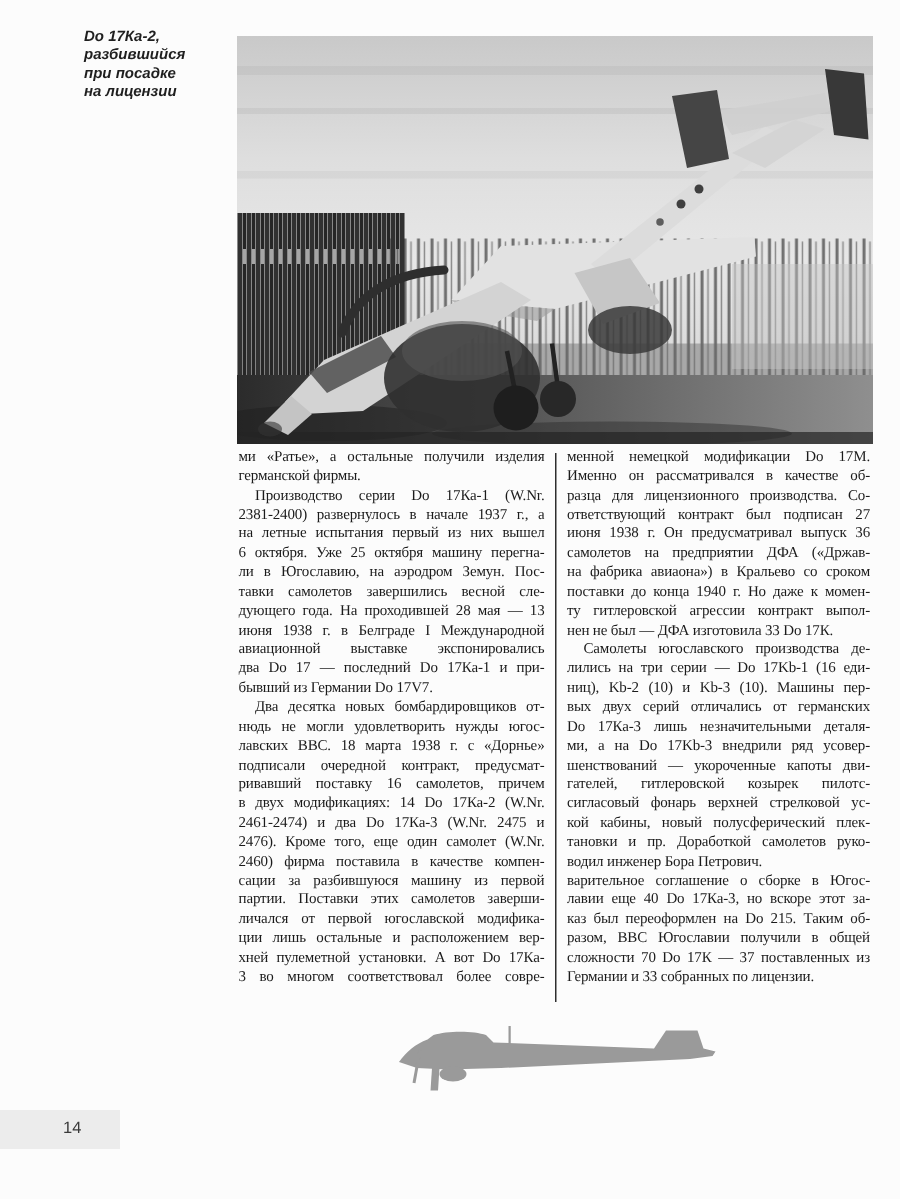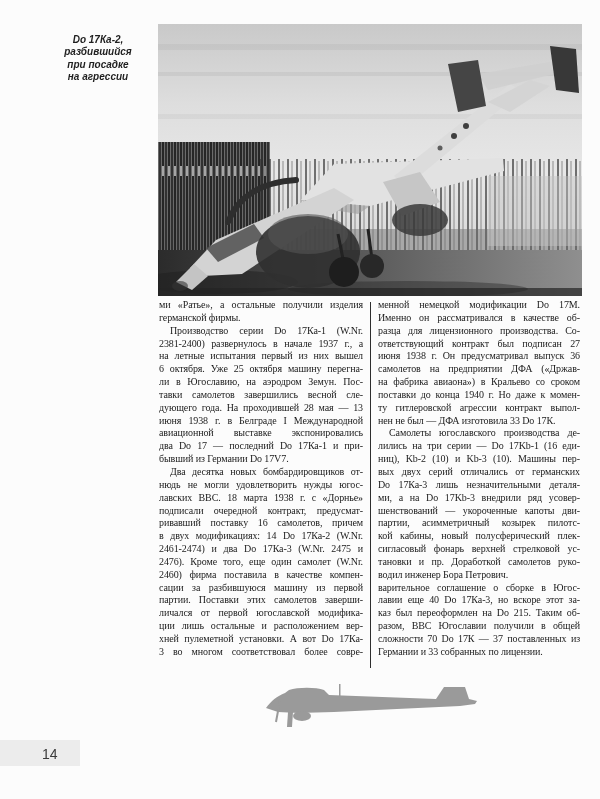--- a/index.html
+++ b/index.html
@@ -14,22 +14,22 @@
   *{margin:0;padding:0;box-sizing:border-box;}
   html,body{width:600px;height:799px;}
   body{
     position:relative;
     background:var(--page_bg);
     font-family:"Liberation Serif", serif;
     overflow:hidden;
   }
   
   .caption{
-    position:absolute; left:56px; top:34px; width:84px;
-    text-align:center;
+    position:absolute; left:56px; top:19px; width:84px;
+    text-align:left;
     font-family:"Liberation Sans", sans-serif;
     font-weight:bold; font-style:italic;
     font-size:10px; line-height:12.3px;
     color:var(--caption_color);
   }
   
   .photo{
     position:absolute; left:158px; top:24px; width:424px; height:272px;
     background:#dcdcdc; overflow:hidden;
   }
@@ -63,31 +63,31 @@
     position:absolute; left:264px; top:682px; width:216px; height:50px;
   }
   
   .pagenum-band{
     position:absolute; left:0; top:740px; width:80px; height:26px;
     background:var(--pagenum_band);
   }
   .pagenum{
     position:absolute; left:42px; top:746px;
     font-family:"Liberation Sans", sans-serif;
-    font-size:14px; color:var(--pagenum_color);
+    font-size:11px; color:var(--pagenum_color);
   }
 </style>
 </head>
 <body>
 
 <div class="caption">
     <div>Do 17Ка-2,</div>
     <div>разбившийся</div>
     <div>при посадке</div>
-    <div>на агрессии</div>
+    <div>на лицензии</div>
   </div>
 
 <figure class="photo">
   <svg width="424" height="272" viewBox="0 0 424 272" xmlns="http://www.w3.org/2000/svg">
     <defs>
       <linearGradient id="skyGrad" x1="0" y1="0" x2="0" y2="1">
         <stop offset="0" stop-color="#c9c9c9"></stop>
         <stop offset="0.3" stop-color="#dedede"></stop>
         <stop offset="0.55" stop-color="#e7e7e7"></stop>
         <stop offset="0.8" stop-color="#dadada"></stop>
@@ -209,23 +209,23 @@
       <div class="line">поставки до конца 1940 г. Но даже к момен-</div>
       <div class="line">ту гитлеровской агрессии контракт выпол-</div>
       <div class="line end">нен не был — ДФА изготовила 33 Do 17К.</div>
       <div class="line indent">Самолеты югославского производства де-</div>
       <div class="line">лились на три серии — Do 17Kb-1 (16 еди-</div>
       <div class="line">ниц), Kb-2 (10) и Kb-3 (10). Машины пер-</div>
       <div class="line">вых двух серий отличались от германских</div>
       <div class="line">Do 17Ка-3 лишь незначительными деталя-</div>
       <div class="line">ми, а на Do 17Kb-3 внедрили ряд усовер-</div>
       <div class="line">шенствований — укороченные капоты дви-</div>
-      <div class="line">партии, асимметричный козырек пилотс-</div>
+      <div class="line">гателей, гитлеровской козырек пилотс-</div>
+      <div class="line">сигласовый фонарь верхней стрелковой ус-</div>
       <div class="line">кой кабины, новый полусферический плек-</div>
-      <div class="line">сигласовый фонарь верхней стрелковой ус-</div>
       <div class="line">тановки и пр. Доработкой самолетов руко-</div>
       <div class="line end">водил инженер Бора Петрович.</div>
       <div class="line">варительное соглашение о сборке в Югос-</div>
       <div class="line">лавии еще 40 Do 17Ка-3, но вскоре этот за-</div>
       <div class="line">каз был переоформлен на Do 215. Таким об-</div>
       <div class="line">разом, ВВС Югославии получили в общей</div>
       <div class="line">сложности 70 Do 17К — 37 поставленных из</div>
       <div class="line end">Германии и 33 собранных по лицензии.</div>
     </div>
 </div>

